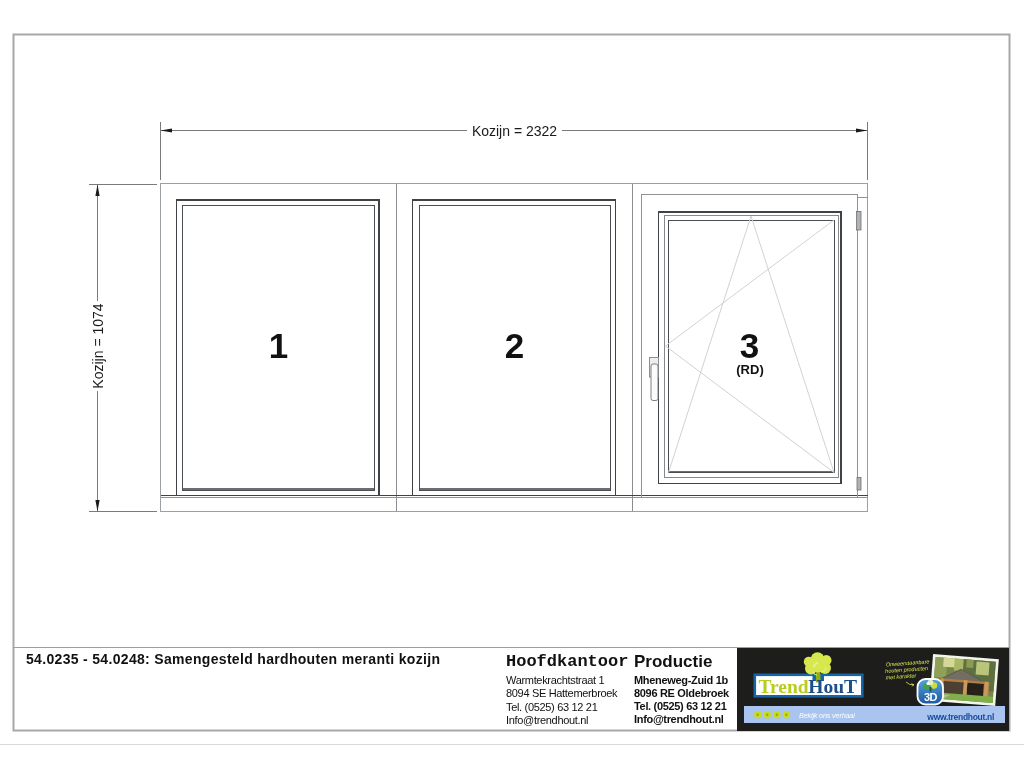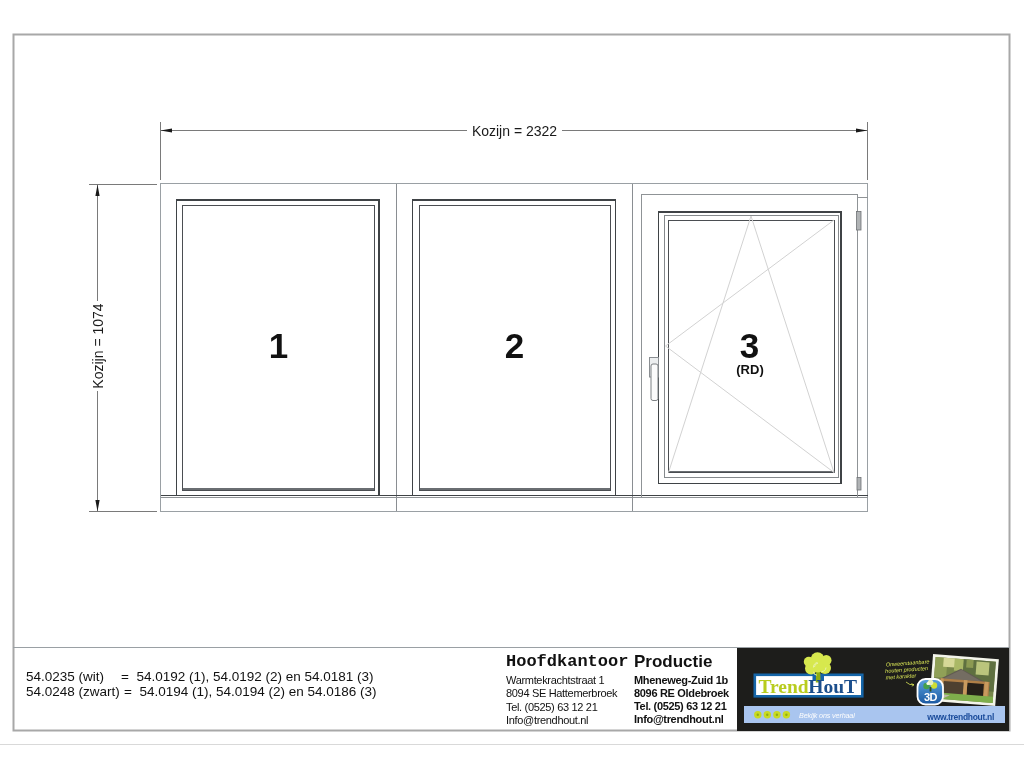--- a/index.html
+++ b/index.html
@@ -107,24 +107,23 @@
 
   <rect x="857" y="477.5" width="4" height="12.5" fill="#b0b3b5" stroke="#6f7275" stroke-width="0.8"></rect>
 
   <text x="749.5" y="357.5" font-size="35" font-weight="bold" fill="#111" text-anchor="middle">3</text>
 
   <text x="750" y="373.5" font-size="13" font-weight="bold" fill="#111" text-anchor="middle">(RD)</text>
 
   <line x1="13" y1="647" x2="1010" y2="647" stroke="#9aa0a4" stroke-width="1" shape-rendering="crispEdges"></line>
 </svg>
 
-
-<div class="abs" style="left:26px;top:668.5px;font-size:13.5px;color:#111;white-space:pre;"><span style="display:inline-block;width:95px;">54.0235 (wit)</span>=  54.0192 (1), 54.0192 (2) en 54.0181 (3)</div>
-
-<div class="abs" style="left:26px;top:683.5px;font-size:13.5px;color:#111;white-space:pre;"><span style="display:inline-block;width:98px;">54.0248 (zwart)</span>=  54.0194 (1), 54.0194 (2) en 54.0186 (3)</div>
+<div class="abs" style="left:26px;top:651px;font-size:14px;font-weight:bold;color:#111;white-space:pre;letter-spacing:0.32px;">54.0235 - 54.0248: Samengesteld hardhouten meranti kozijn</div>
+
+
 
 <div class="abs" style="left:506px;top:652px;font-size:17px;font-weight:bold;color:#111;font-family:Liberation Mono, monospace;">Hoofdkantoor</div>
 
 <div class="abs" style="left:506px;top:673.5px;font-size:11px;font-weight:normal;color:#111;line-height:13.5px;letter-spacing:-0.32px;">Warmtekrachtstraat 1<br>8094 SE Hattemerbroek<br>Tel. (0525) 63 12 21<br>Info@trendhout.nl</div>
 
 <div class="abs" style="left:634px;top:652px;font-size:17px;font-weight:bold;color:#111;">Productie</div>
 
 <div class="abs" style="left:634px;top:673.5px;font-size:11px;font-weight:bold;color:#111;line-height:13px;letter-spacing:-0.32px;">Mheneweg-Zuid 1b<br>8096 RE Oldebroek<br>Tel. (0525) 63 12 21<br>Info@trendhout.nl</div>
 
 <div class="abs" style="left:737px;top:648px;width:272px;height:83px;background:#1d1d1b;"></div>

